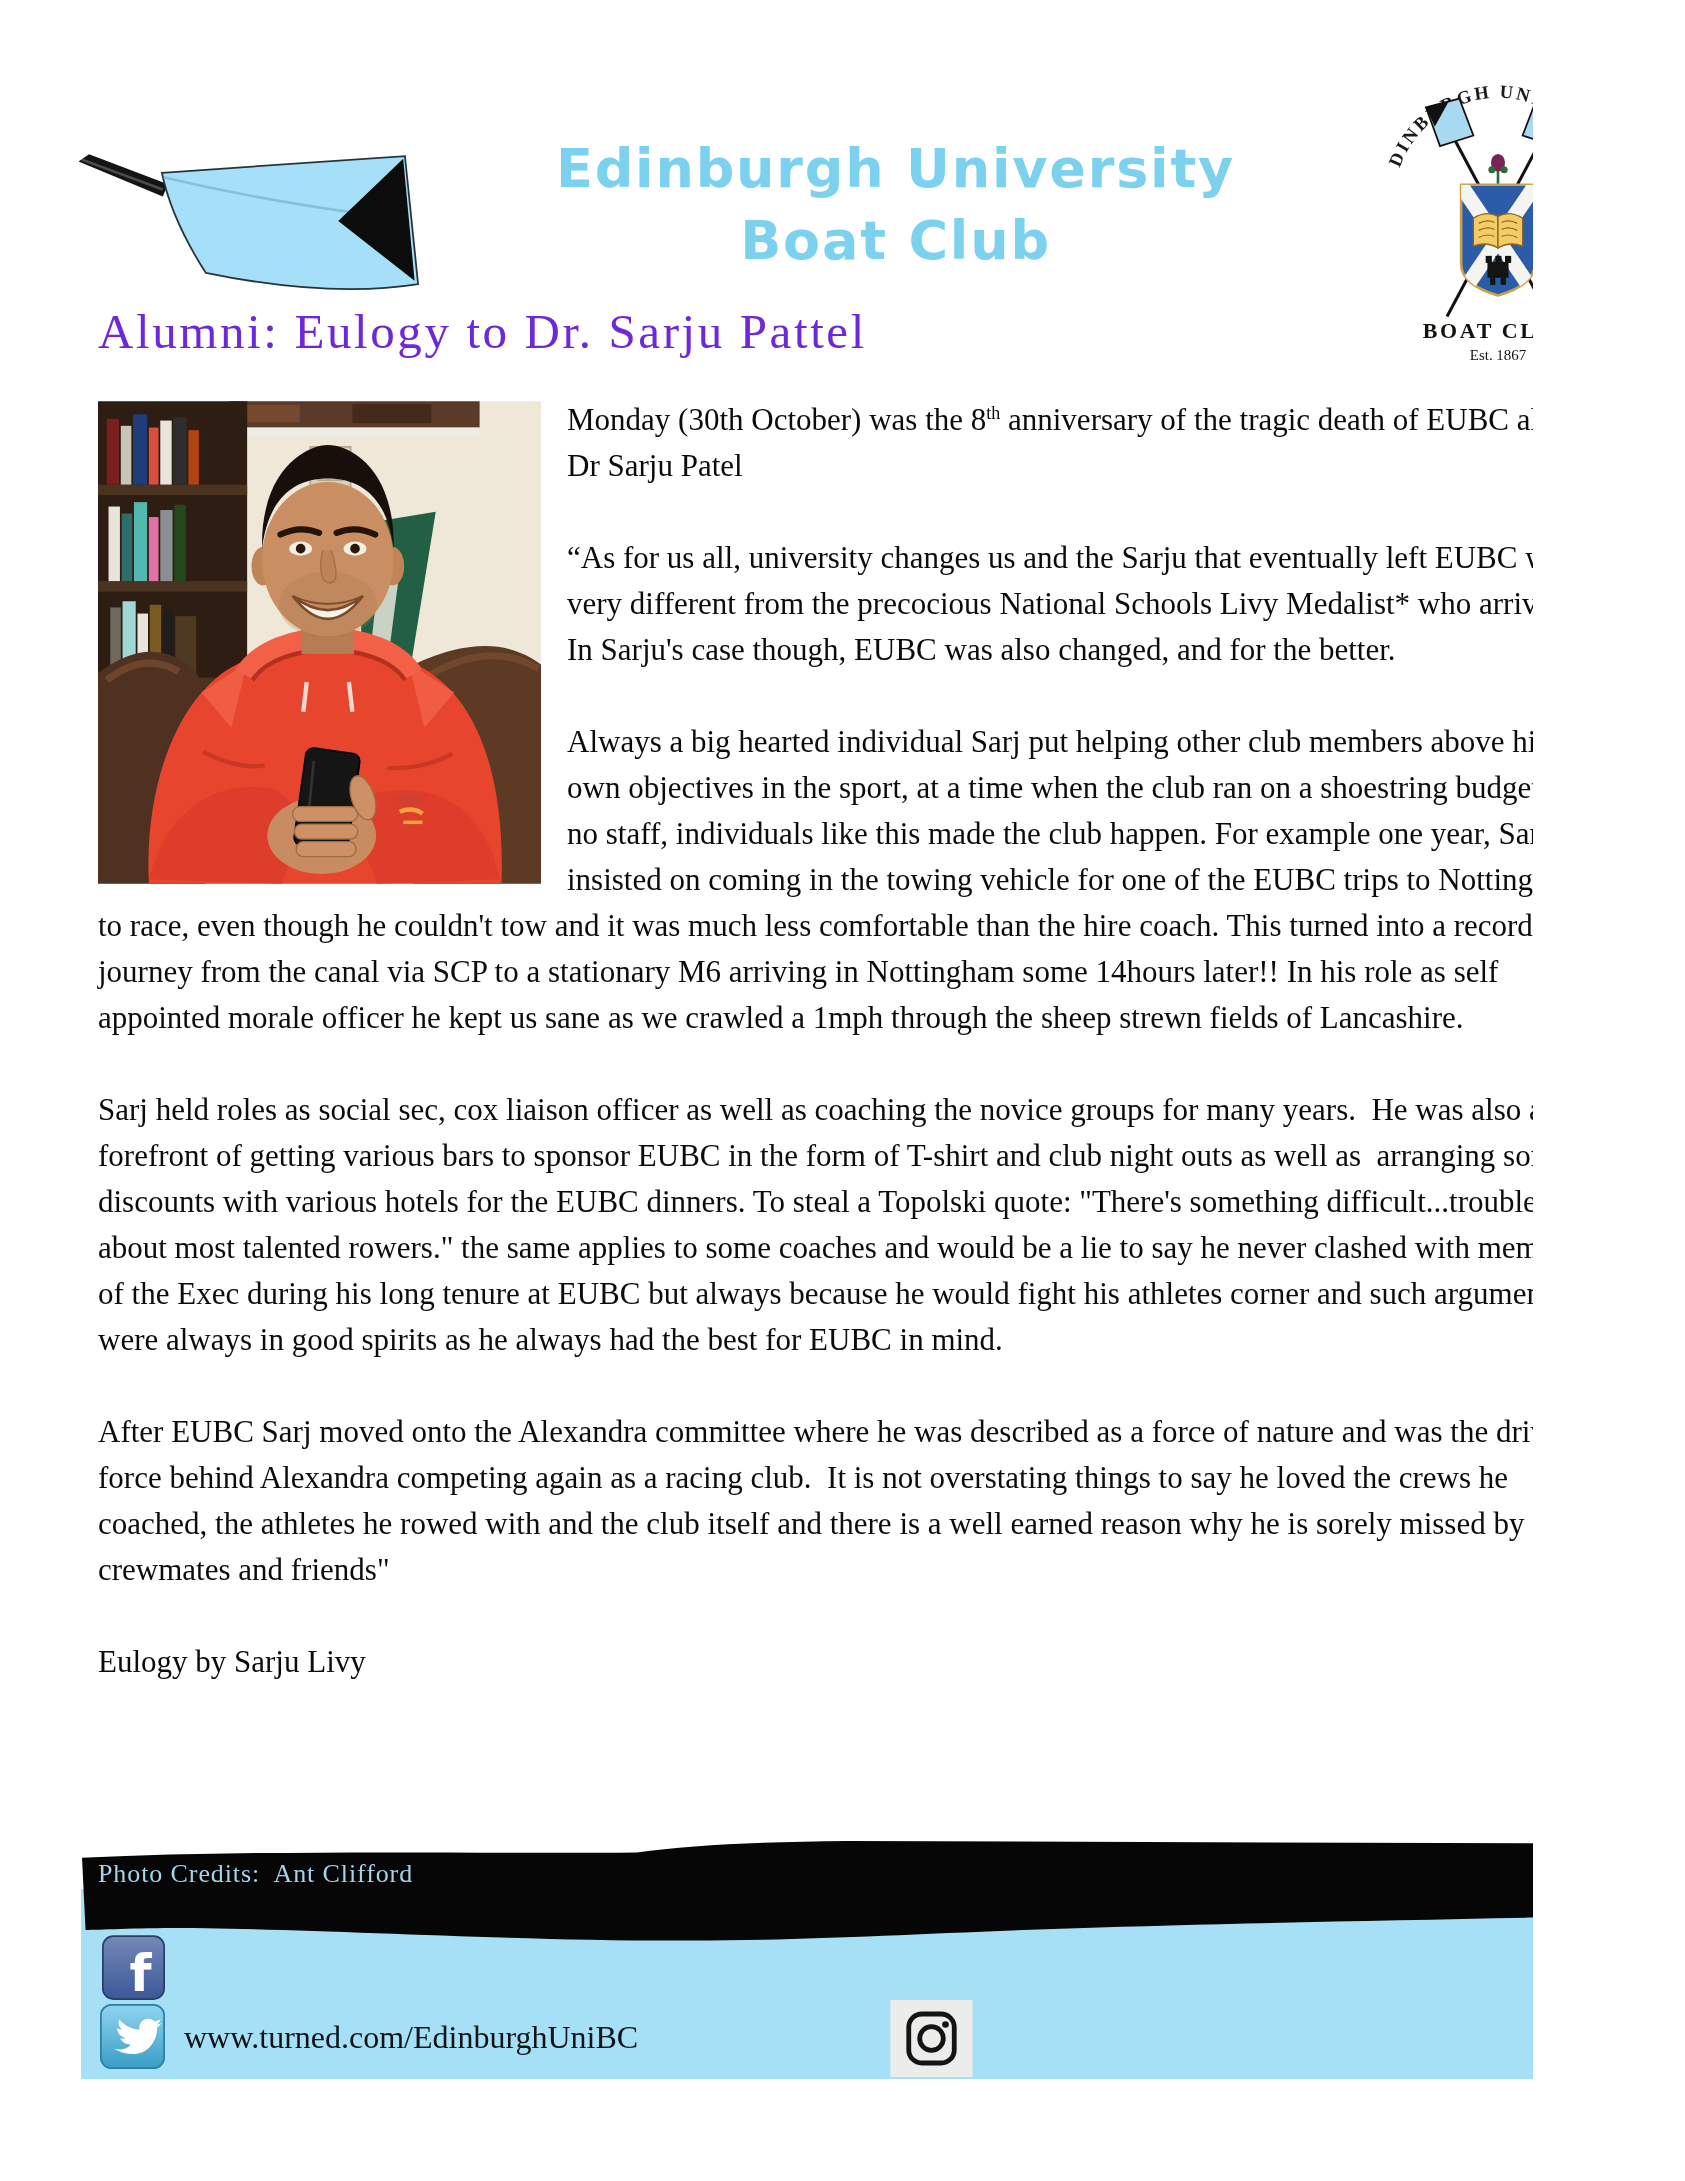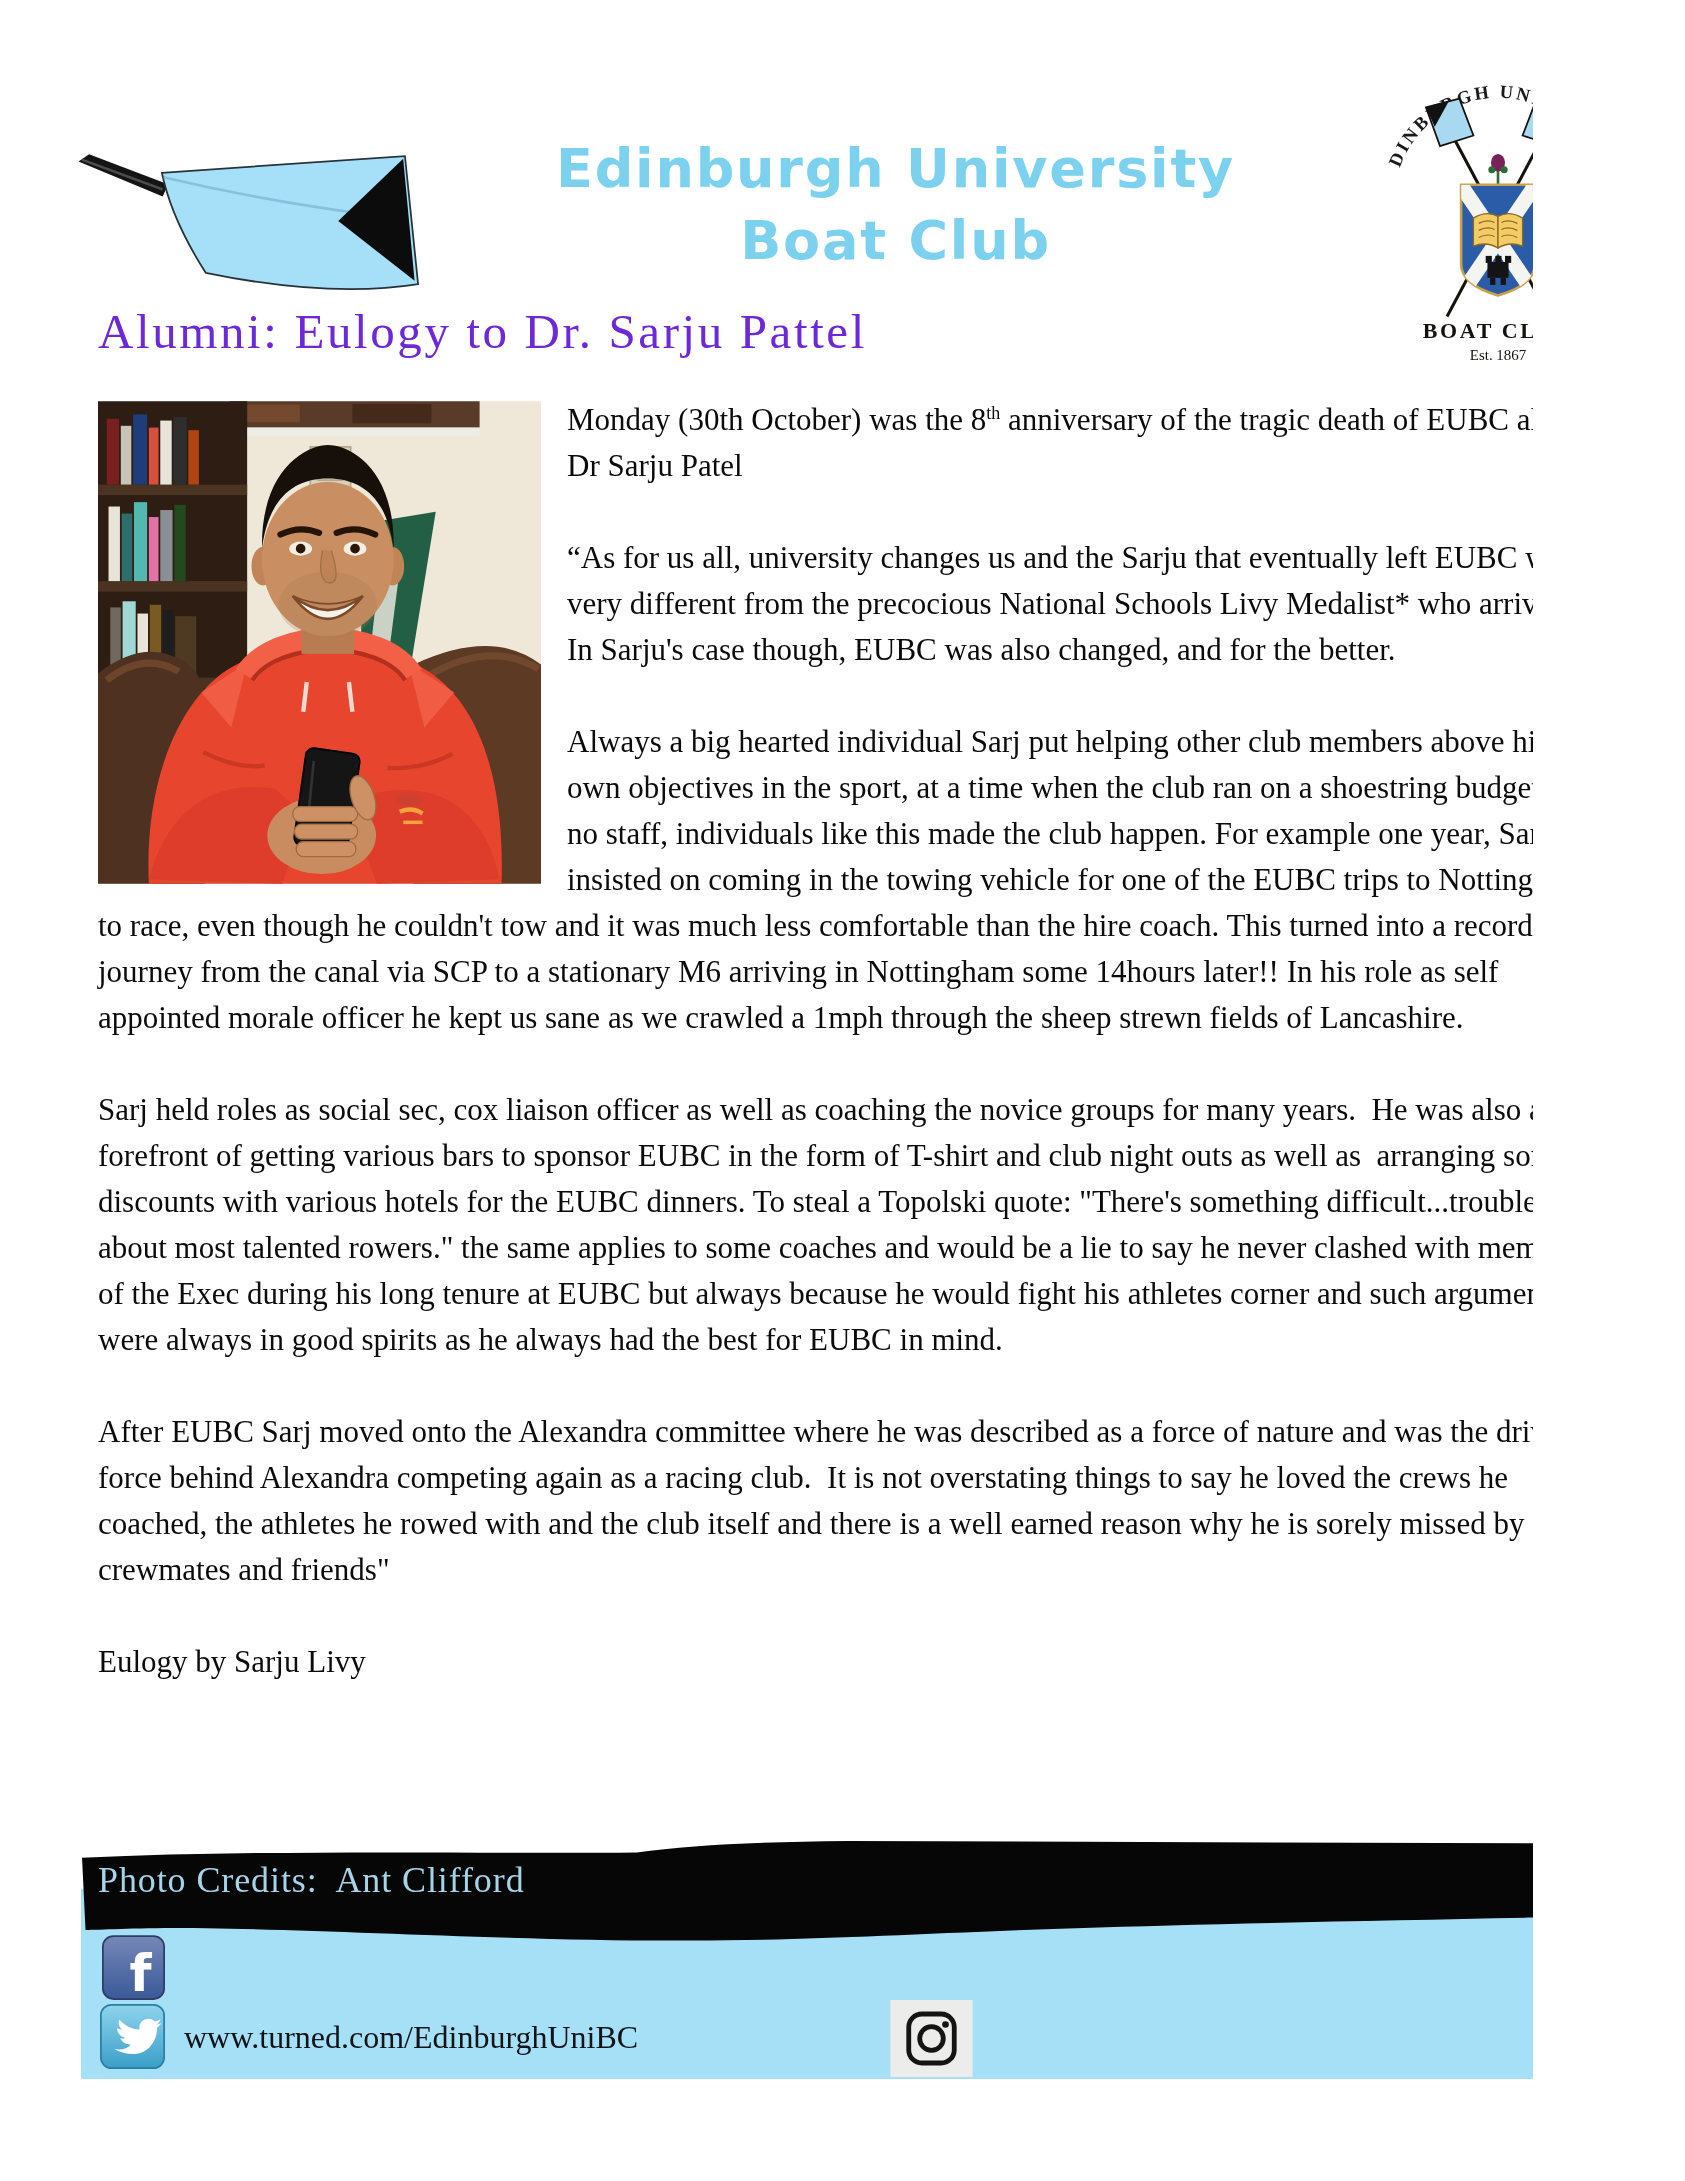--- a/index.html
+++ b/index.html
@@ -62,21 +62,21 @@
     background:#A6E0F6;
     z-index:1;
   }
   .black-band {
     position:absolute; left:75px; top:1833px; width:1547px; height:119px;
     z-index:2;
   }
   .photo-credits {
     position:absolute; left:98px; top:1859px;
     z-index:3;
-    font-size:36px;
+    font-size:26px;
     letter-spacing:0.9px;
     color:#A5D3E8;
     white-space:pre;
   }
   .social-icon { position:absolute; z-index:3; cursor:pointer; }
   .fb-icon { left:102px; top:1935px; width:63px;  height:65px; }
   .tw-icon { left:100px; top:2004px; width:65px;  height:65px; }
   .ig-icon { left:890px; top:2000px; width:83px; height:77px; }
   .social-link {
     position:absolute; z-index:3;

